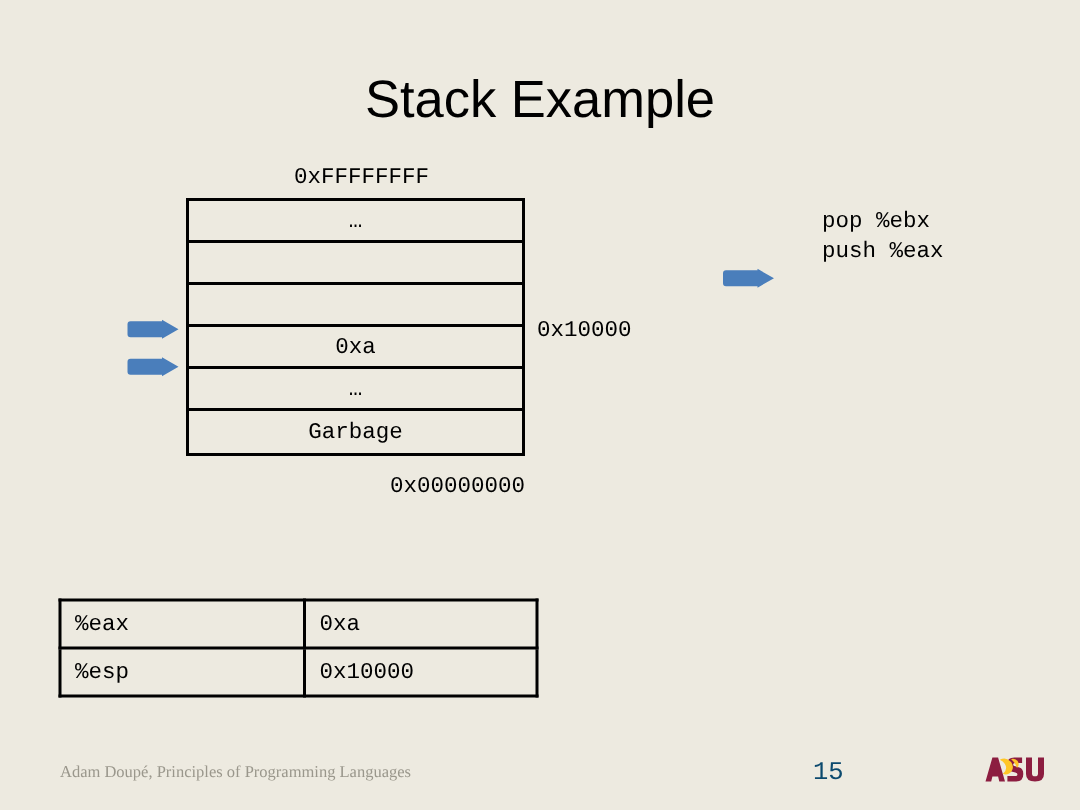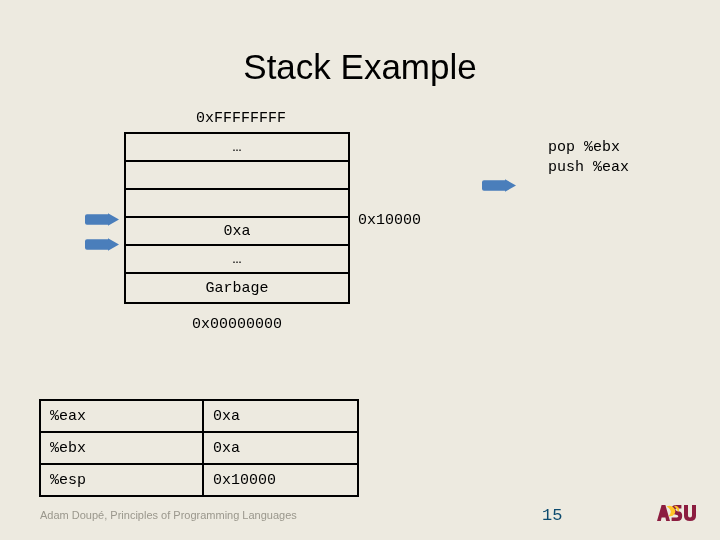--- a/index.html
+++ b/index.html
@@ -49,21 +49,21 @@
     font-size: 15px;
     color: #000000;
     line-height: 18px;
     white-space: nowrap;
   }
   .stack-bottom-label {
     position: absolute;
     left: 124px;
     top: 316px;
     width: 226px;
-    text-align: center;
+    text-align: right;
     font-family: "Liberation Mono", monospace;
     font-size: 15px;
     color: #000000;
     line-height: 18px;
     white-space: nowrap;
   }
   .stack-box {
     position: absolute;
     left: 124px;
     top: 132px;
@@ -143,21 +143,21 @@
     vertical-align: middle;
   }
   .reg-table td.col-name { width: 152px; }
   .reg-table td.col-val  { width: 144px; }
 
   
   .footer-credit {
     position: absolute;
     left: 40px;
     top: 509px;
-    font-family: Liberation Sans, sans-serif;
+    font-family: Liberation Serif, serif;
     font-size: 11px;
     color: #9a978c;
     white-space: nowrap;
   }
   .footer-page {
     position: absolute;
     left: 542px;
     top: 506px;
     font-family: Liberation Mono, monospace;
     font-size: 17px;
@@ -215,24 +215,20 @@
   <div class="arrow arrow-instr">
     <svg viewBox="0 0 36 13" xmlns="http://www.w3.org/2000/svg">
       <path d="M1 3.2 Q1 1.2 3 1.2 L24 1.2 L24 0.2 L35 6.5 L24 12.8 L24 11.8 L3 11.8 Q1 11.8 1 9.8 Z" fill="#4A7EBB"></path>
     </svg>
   </div>
 
   <table class="reg-table">
     <tbody>
       <tr>
         <td class="col-name">%eax</td>
-        <td class="col-val">0xa</td>
-      </tr>
-      <tr>
-        <td class="col-name">%ebx</td>
         <td class="col-val">0xa</td>
       </tr>
       <tr>
         <td class="col-name">%esp</td>
         <td class="col-val">0x10000</td>
       </tr>
     </tbody>
   </table>
 
   <div class="footer-credit">Adam Doupé, Principles of Programming Languages</div>

